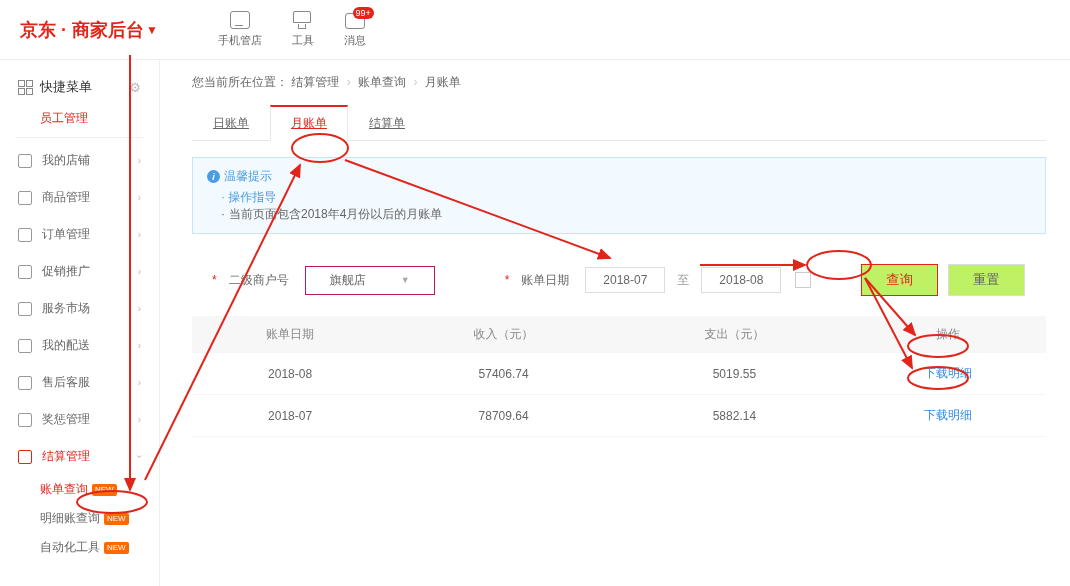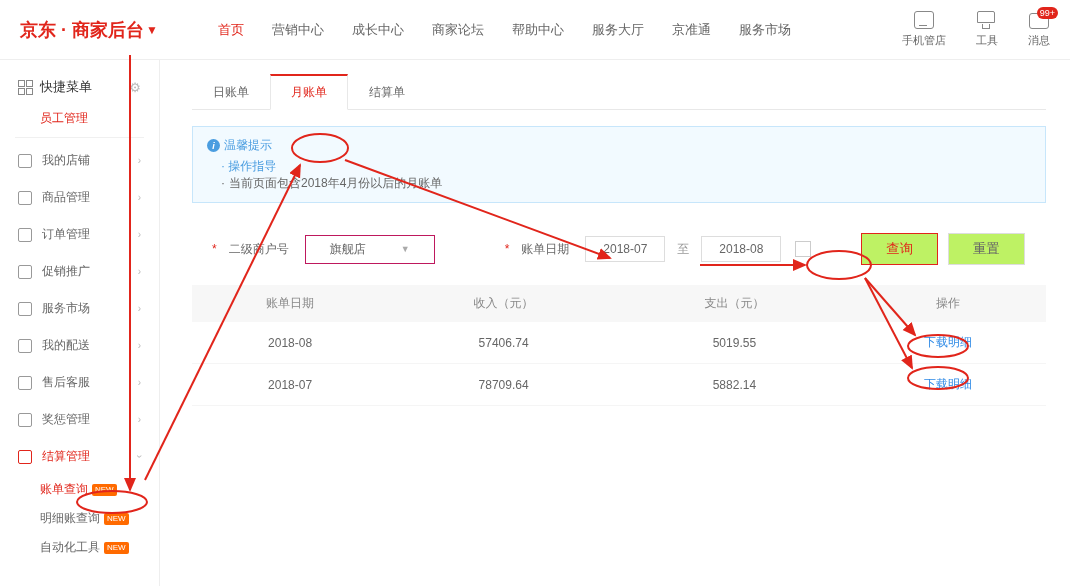--- a/index.html
+++ b/index.html
@@ -44,21 +44,21 @@
   .new-badge { background:#ff6a00; color:#fff; font-size:8px; padding:0 3px; border-radius:2px; margin-left:4px; line-height:12px; }
   .sb-divider { border:none; border-top:1px solid #f0f0f0; margin:4px 15px; }
   
   
   .main { flex:1; padding: 14px 24px; overflow:auto; background:#fff; }
   .breadcrumb { color:#999; font-size:12px; margin-bottom:14px; }
   .breadcrumb span { color:#666; }
   .breadcrumb .sep { color:#ccc; margin:0 4px; }
   
   .tabs { display:flex; border-bottom:1px solid #e8e8e8; margin-bottom:16px; }
-  .tab { padding:8px 20px; color:#666; cursor:pointer; border:1px solid transparent; margin-bottom:-1px; border-top:2px solid transparent; }
+  .tab { padding:8px 20px; color:#666; cursor:pointer; border:1px solid transparent; margin-bottom:-1px; border-top:2px solid transparent;text-decoration:underline; }
   .tab.active { color:#e1251b; border:1px solid #e8e8e8; border-top:2px solid #e1251b; border-bottom:1px solid #fff; }
   
   .tip-box { background:#f2faff; border:1px solid #c7e6fb; padding:10px 14px; margin-bottom:20px; font-size:12px; color:#666; }
   .tip-title { color:#4a9de0; display:flex; align-items:center; gap:4px; margin-bottom:4px; }
   .tip-title .i { width:13px; height:13px; border-radius:50%; background:#4a9de0; color:#fff; display:inline-flex; align-items:center; justify-content:center; font-size:9px; font-style:italic; font-weight:bold; }
   .tip-link { color:#4a9de0; cursor:pointer; margin-left:14px; }
   .tip-note { margin-left:14px; }
   .tip-note::before { content:'·'; margin-right:4px; }
   
   .filter { display:flex; align-items:center; gap:10px; padding:10px 20px; margin-bottom:10px; font-size:12px; }
@@ -81,30 +81,20 @@
   .anno { position:absolute; pointer-events:none; }
 </style>
 </head>
 <body>
 
 <div class="header">
   <div class="logo">
     <span>京东 · 商家后台</span>
     <span class="arrow">▼</span>
   </div>
-  <div class="nav">
-    <span class="nav-item active">首页</span>
-    <span class="nav-item">营销中心</span>
-    <span class="nav-item">成长中心</span>
-    <span class="nav-item">商家论坛</span>
-    <span class="nav-item">帮助中心</span>
-    <span class="nav-item">服务大厅</span>
-    <span class="nav-item">京准通</span>
-    <span class="nav-item">服务市场</span>
-  </div>
   <div class="header-right">
     <div class="hr-item">
       <span class="hr-icon phone"></span>
       <span>手机管店</span>
     </div>
     <div class="hr-item">
       <span class="hr-icon tool"></span>
       <span>工具</span>
     </div>
     <div class="hr-item">
@@ -178,20 +168,28 @@
         <span>明细账查询</span>
         <span class="new-badge">NEW</span>
       </div>
     <div class="sb-sub">
         <span>自动化工具</span>
         <span class="new-badge">NEW</span>
       </div>
   </div>
 
   <div class="main">
+    <div class="breadcrumb">
+      <span>您当前所在位置：</span>
+      <span>结算管理</span>
+      <span class="sep">›</span>
+      <span>账单查询</span>
+      <span class="sep">›</span>
+      <span>月账单</span>
+    </div>
 
     <div class="tabs">
       <div class="tab">日账单</div>
       <div class="tab active">月账单</div>
       <div class="tab">结算单</div>
     </div>
 
     <div class="tip-box">
       <div class="tip-title">
         <span class="i">i</span>

